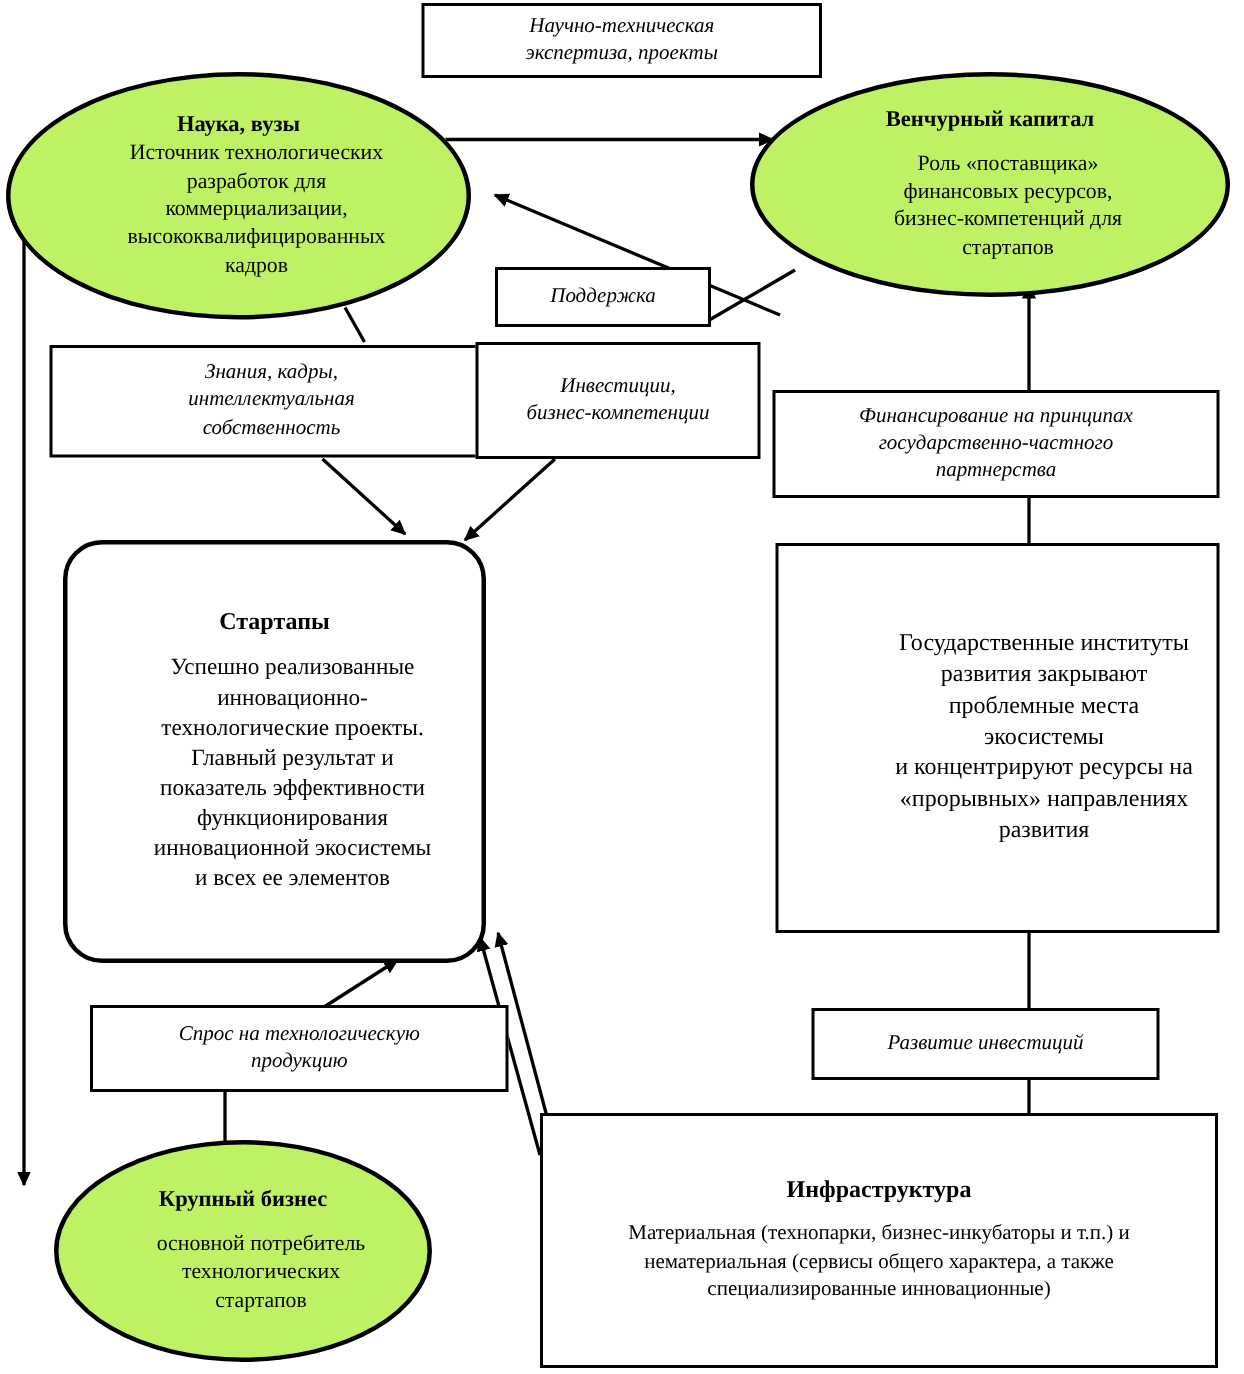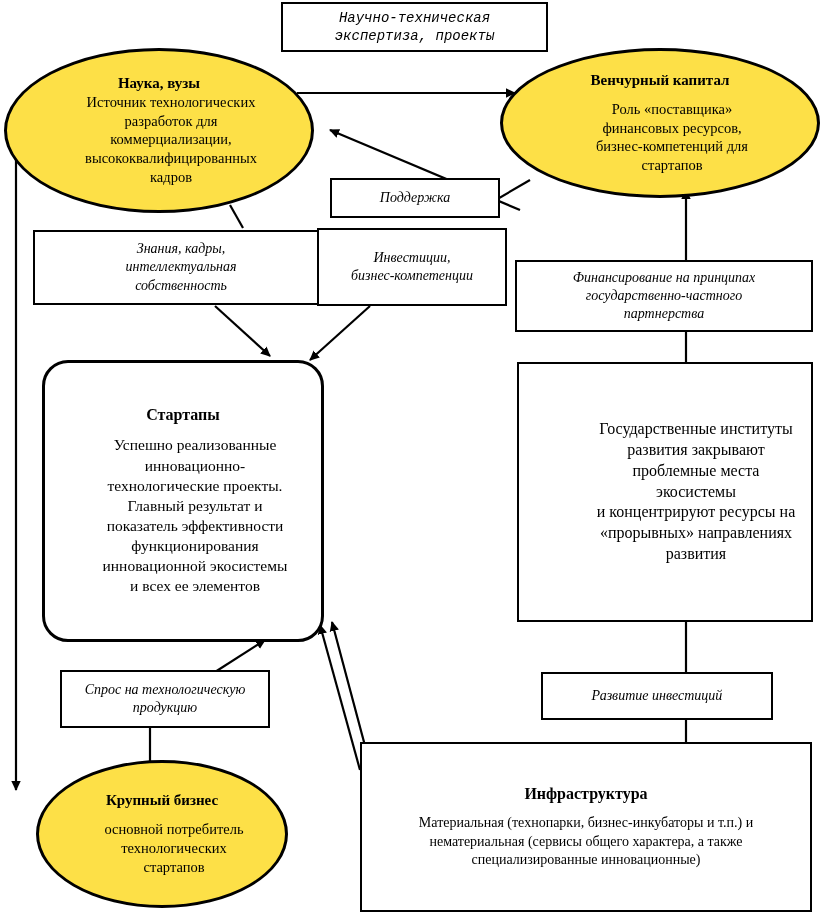--- a/index.html
+++ b/index.html
@@ -39,21 +39,21 @@
     background: #ffffff;
   }
   .rect-round {
     border: 3px solid #000;
     border-radius: 26px;
     background: #ffffff;
   }
   .ellipse {
     border: 3px solid #000;
     border-radius: 50%;
-    background: #fde047;
+    background: #bef264;
   }
   .title {
     font-weight: bold;
     font-size: 15px;
     line-height: 1.25;
   }
   .title-lg {
     font-weight: bold;
     font-size: 16px;
     line-height: 1.25;
@@ -119,21 +119,21 @@
 
       <path d="M215,672 L265,640" marker-end="url(#ah)"></path>
 
       <path d="M150,762 L150,727"></path>
 
       <path d="M16,155 L16,790" marker-end="url(#ah)"></path>
     </g>
   </svg>
 
   <div class="node rect pad" style="left:281px; top:2px; width:267px; height:50px;">
-    <div class="ital" style="white-space:pre-line;font-family:Liberation Mono, monospace;">Научно-техническая
+    <div class="ital" style="white-space:pre-line;">Научно-техническая
 экспертиза, проекты</div>
   </div>
 
   <div class="node ellipse" style="left:4px; top:48px; width:310px; height:165px;">
     <div class="title">Наука, вузы</div>
     <div class="body" style="white-space:pre-line;">Источник технологических
 разработок для
 коммерциализации,
 высококвалифицированных
 кадров</div>
@@ -141,21 +141,21 @@
 
   <div class="node ellipse" style="left:500px; top:48px; width:320px; height:150px;">
     <div class="title">Венчурный капитал</div>
     <div class="gap"></div>
     <div class="body" style="white-space:pre-line;">Роль «поставщика»
 финансовых ресурсов,
 бизнес-компетенций для
 стартапов</div>
   </div>
 
-  <div class="node rect pad" style="left:330px; top:178px; width:170px; height:40px;text-align:center;">
+  <div class="node rect pad" style="left:330px; top:178px; width:144px; height:40px;text-align:center;">
     <div class="ital" style="white-space:pre-line;">Поддержка</div>
   </div>
 
   <div class="node rect pad" style="left:33px; top:230px; width:296px; height:75px;">
     <div class="ital" style="white-space:pre-line;">Знания, кадры,
 интеллектуальная
 собственность</div>
   </div>
 
   <div class="node rect pad" style="left:317px; top:228px; width:190px; height:78px;">
@@ -184,21 +184,21 @@
     <div class="body" style="white-space:pre-line; font-size:15.5px;">Успешно реализованные
 инновационно-
 технологические проекты.
 Главный результат и
 показатель эффективности
 функционирования
 инновационной экосистемы
 и всех ее элементов</div>
   </div>
 
-  <div class="node rect pad" style="left:60px; top:670px; width:210px; height:58px;">
+  <div class="node rect pad" style="left:60px; top:670px; width:279px; height:58px;">
     <div class="ital" style="white-space:pre-line;">Спрос на технологическую
 продукцию</div>
   </div>
 
   <div class="node rect pad" style="left:541px; top:672px; width:232px; height:48px;">
     <div class="ital" style="white-space:pre-line;">Развитие инвестиций</div>
   </div>
 
   <div class="node ellipse" style="left:36px; top:760px; width:252px; height:148px;">
     <div class="title">Крупный бизнес</div>

